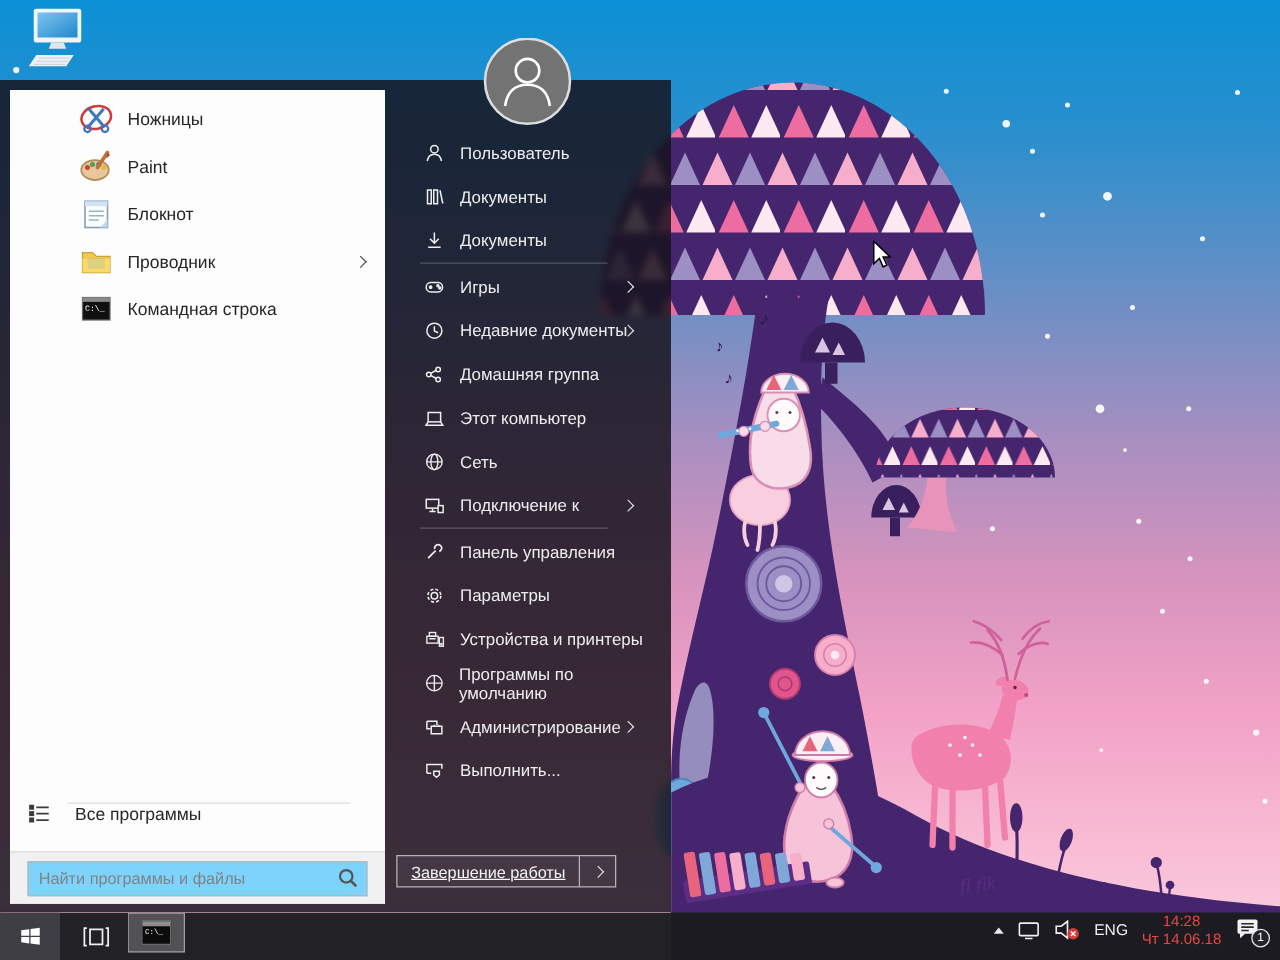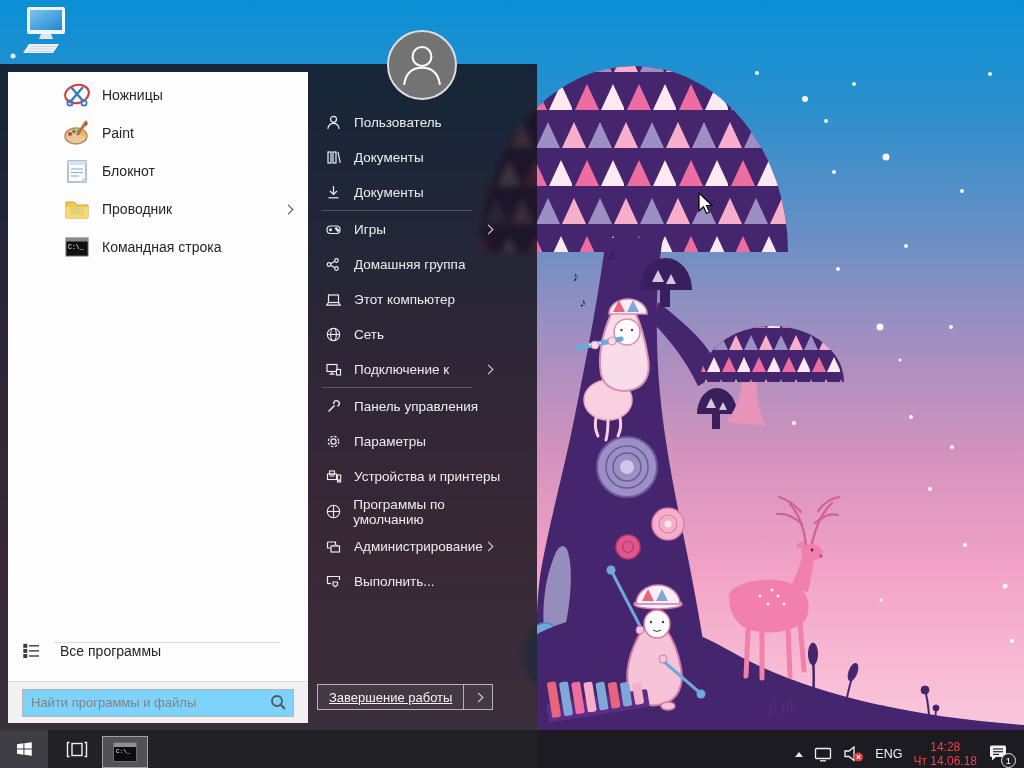--- a/index.html
+++ b/index.html
@@ -33,41 +33,41 @@
     display:flex; align-items:center; padding:0 14px; }
   .search-box { position:relative; width:100%; }
   .search-box input { width:100%; height:28px; border:1px solid #b5b5b5; background:#7dd3fc;
     font-family:"Liberation Sans",sans-serif; font-size:13px; color:#555; padding:0 30px 0 8px; outline:none; }
   .search-box input::placeholder { color:#828282; }
   .search-box .mag { position:absolute; right:7px; top:5px; }
 
   
   .avatar { position:absolute; left:387px; top:30px; width:70px; height:70px; border-radius:50%;
     background:#737374; border:2px solid #dedede; z-index:4; display:flex; align-items:center; justify-content:center; }
-  .right-list { position:absolute; left:308px; top:105px; width:204px; z-index:3; }
+  .right-list { position:absolute; left:322px; top:105px; width:204px; z-index:3; }
   .r-row { height:35px; display:flex; align-items:center; padding-left:16px; position:relative; cursor:default; }
   .r-row .ricon { width:19px; height:18px; display:flex; align-items:center; justify-content:center; }
   .r-row .rlabel { margin-left:11px; font-size:13.5px; color:#ededed; }
   .r-sep { height:2px; position:relative; }
   .r-sep::after { content:""; position:absolute; left:14px; right:40px; top:0; height:1px; background:rgba(255,255,255,0.22); }
   .chev { width:7px; height:7px; border-top:1.6px solid #dfdfdf; border-right:1.6px solid #dfdfdf;
     transform:rotate(45deg); display:inline-block; }
   .chev-dark { width:7px; height:7px; border-top:1.6px solid #4d4d4d; border-right:1.6px solid #4d4d4d;
     transform:rotate(45deg); display:inline-block; }
   .r-row .chev { position:absolute; right:20px; top:14px; }
 
   .shutdown { position:absolute; left:317px; top:684px; height:26px; z-index:3; display:flex;
     border:1px solid rgba(255,255,255,0.62); background:rgba(255,255,255,0.05); }
   .shutdown .sd-main { display:flex; align-items:center; padding:0 11px; font-size:13px; color:#f4f4f4; cursor:default;text-decoration:underline; }
   .shutdown .sd-arrow { width:29px; border-left:1px solid rgba(255,255,255,0.62);
     display:flex; align-items:center; justify-content:center; cursor:default; }
 
   
   .taskbar { position:absolute; left:0; top:730px; width:1024px; height:38px;
-    background:rgba(27,27,31,0.97); z-index:5; display:flex; align-items:flex-end; }
+    background:rgba(27,27,31,0.97); z-index:5; display:flex; align-items:flex-start; }
   .start-btn { width:48px; height:38px; background:#3e3e44; display:flex; align-items:center; justify-content:center; }
   .tv-btn { width:46px; height:38px; margin-left:6px; display:flex; align-items:center; justify-content:center; }
   .cmd-btn { width:46px; height:32px; margin-left:2px; background:rgba(255,255,255,0.22);
     border:1px solid rgba(255,255,255,0.45); display:flex; align-items:center; justify-content:center; }
   .tray { margin-left:auto; display:flex; align-items:center; gap:11px; padding-right:12px; }
   .caret-up { width:0; height:0; border-left:4.5px solid transparent; border-right:4.5px solid transparent;
     border-bottom:5.5px solid #e9e9e9; }
   .tray-lang { font-size:12.5px; color:#f0f0f0; }
   .tray-clock { text-align:center; color:#ef4444; font-size:12px; line-height:14px; }
   .action-wrap { position:relative; width:24px; height:22px; }
@@ -451,20 +451,30 @@
           <rect x="2" y="5" width="13" height="7.5" rx="3.5"></rect>
           <circle cx="5.5" cy="8.7" r="0.9" fill="#eee"></circle>
             <circle cx="11.3" cy="7.6" r="0.8" fill="#eee"></circle>
             <circle cx="12.8" cy="9.4" r="0.8" fill="#eee"></circle>
         </svg>
         </span>
       <span class="rlabel">Игры</span>
       <span class="chev"></span>
     </div>
 
+    <div class="r-row">
+      <span class="ricon">
+        <svg width="17" height="17" viewBox="0 0 17 17" fill="none" stroke="#eee" stroke-width="1.2">
+          <circle cx="8.5" cy="8.5" r="6"></circle>
+            <path d="M8.5,5 V8.8 L11.5,10.2"></path>
+        </svg>
+        </span>
+      <span class="rlabel">Недавние документы</span>
+      <span class="chev"></span>
+    </div>
 
     <div class="r-row">
       <span class="ricon">
         <svg width="17" height="17" viewBox="0 0 17 17" fill="none" stroke="#eee" stroke-width="1.2">
           <circle cx="4" cy="8.5" r="1.8"></circle>
             <circle cx="11.5" cy="4.5" r="1.8"></circle>
             <circle cx="11.5" cy="12.5" r="1.8"></circle>
           <line x1="5.6" y1="7.7" x2="9.9" y2="5.2"></line>
             <line x1="5.6" y1="9.3" x2="9.9" y2="11.8"></line>
         </svg>

